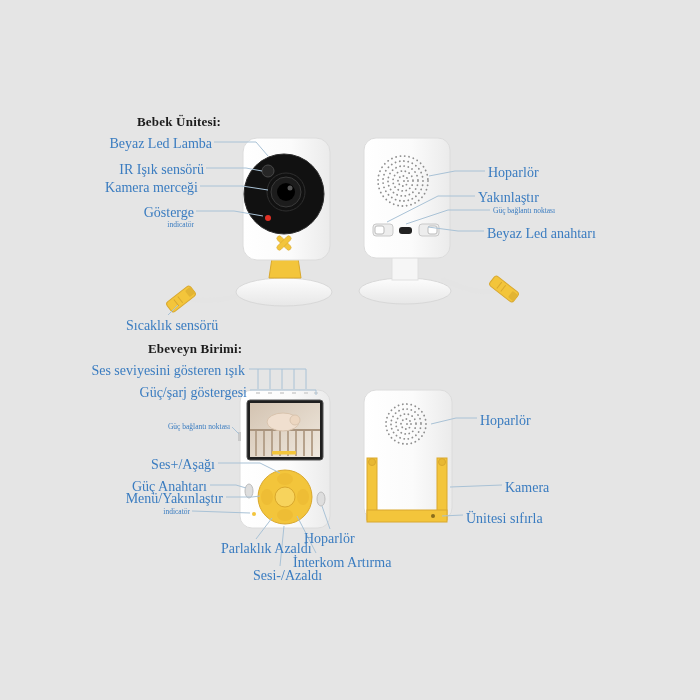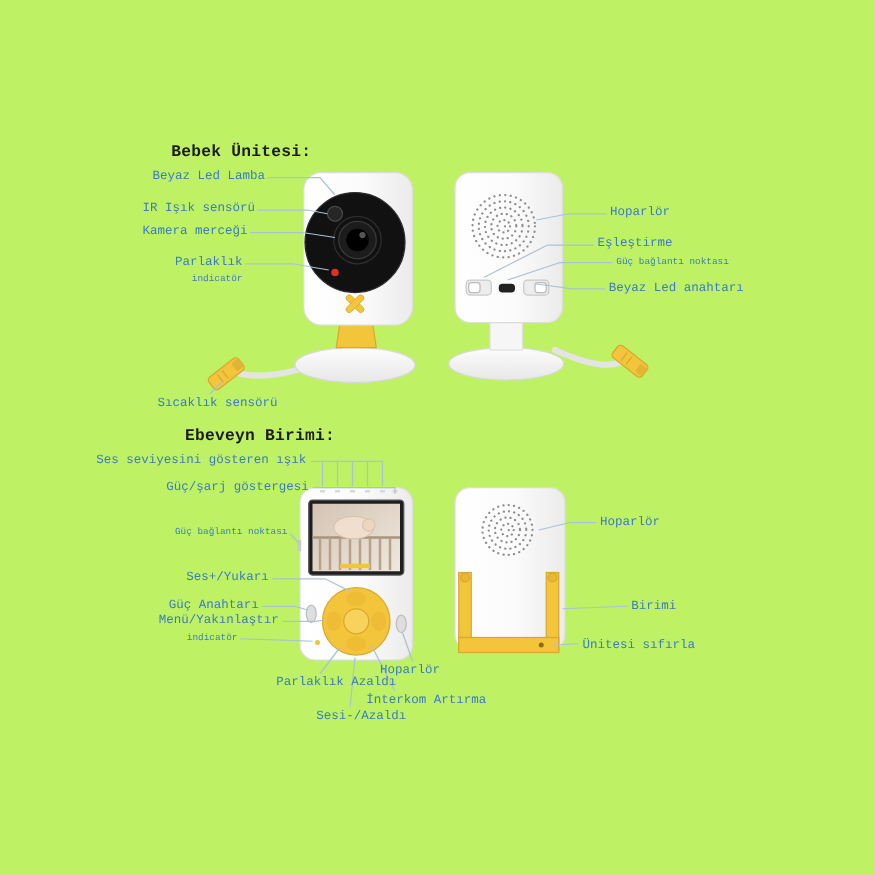--- a/index.html
+++ b/index.html
@@ -1,27 +1,27 @@
 <!DOCTYPE html>
 <html><head>
 <meta charset="utf-8">
 <style>
   html,body{margin:0;padding:0;background:#fff;}
   #stage{
     position:relative;width:700px;height:700px;margin:0 auto;
-    background:#bef264;overflow:hidden;
-    font-family:Liberation Mono, monospace;
+    background:#e5e5e5;overflow:hidden;
+    font-family:Liberation Serif, serif;
   }
   #art{position:absolute;left:0;top:0;}
   .title{
     position:absolute;font-size:13px;font-weight:700;color:#1c1c1c;
     white-space:nowrap;letter-spacing:.2px;
   }
   .lbl{
-    position:absolute;font-size:10px;color:#3a7cc0;white-space:nowrap;
+    position:absolute;font-size:14px;color:#3a7cc0;white-space:nowrap;
   }
   .lbl.small{font-size:7.5px;}
 </style>
 </head>
 <body>
 
 <div id="stage">
 
   <svg id="art" width="700" height="700" viewBox="0 0 700 700">
     <defs>
@@ -197,40 +197,40 @@
       <polyline points="450,487 502,485"></polyline>
       <polyline points="442,516 463,515"></polyline>
     </g>
   </svg>
 
   <div class="title" style="left:137px;top:114px">Bebek Ünitesi:</div>
 
   <div class="lbl" style="right:488px;top:136px">Beyaz Led Lamba</div>
   <div class="lbl" style="right:496px;top:162px">IR Işık sensörü</div>
   <div class="lbl" style="right:502px;top:180px">Kamera merceği</div>
-  <div class="lbl" style="right:506px;top:205px">Parlaklık</div>
+  <div class="lbl" style="right:506px;top:205px">Gösterge</div>
   <div class="lbl small" style="right:506px;top:220px">indicatör</div>
   <div class="lbl" style="left:126px;top:318px">Sıcaklık sensörü</div>
 
   <div class="lbl" style="left:488px;top:165px">Hoparlör</div>
-  <div class="lbl" style="left:478px;top:190px">Eşleştirme</div>
+  <div class="lbl" style="left:478px;top:190px">Yakınlaştır</div>
   <div class="lbl small" style="left:493px;top:206px">Güç bağlantı noktası</div>
   <div class="lbl" style="left:487px;top:226px">Beyaz Led anahtarı</div>
 
   <div class="title" style="left:148px;top:341px">Ebeveyn Birimi:</div>
 
   <div class="lbl" style="right:455px;top:363px">Ses seviyesini gösteren ışık</div>
   <div class="lbl" style="right:453px;top:385px">Güç/şarj göstergesi</div>
   <div class="lbl small" style="right:470px;top:422px">Güç bağlantı noktası</div>
-  <div class="lbl" style="right:485px;top:457px">Ses+/Yukarı</div>
+  <div class="lbl" style="right:485px;top:457px">Ses+/Aşağı</div>
   <div class="lbl" style="right:493px;top:479px">Güç Anahtarı</div>
   <div class="lbl" style="right:477px;top:491px">Menü/Yakınlaştır</div>
   <div class="lbl small" style="right:510px;top:507px">indicatör</div>
   <div class="lbl" style="left:221px;top:541px">Parlaklık Azaldı</div>
   <div class="lbl" style="left:253px;top:568px">Sesi-/Azaldı</div>
   <div class="lbl" style="left:293px;top:555px">İnterkom Artırma</div>
   <div class="lbl" style="left:304px;top:531px">Hoparlör</div>
 
   <div class="lbl" style="left:480px;top:413px">Hoparlör</div>
-  <div class="lbl" style="left:505px;top:480px">Birimi</div>
+  <div class="lbl" style="left:505px;top:480px">Kamera</div>
   <div class="lbl" style="left:466px;top:511px">Ünitesi sıfırla</div>
 
 </div>
 
 </body></html>

